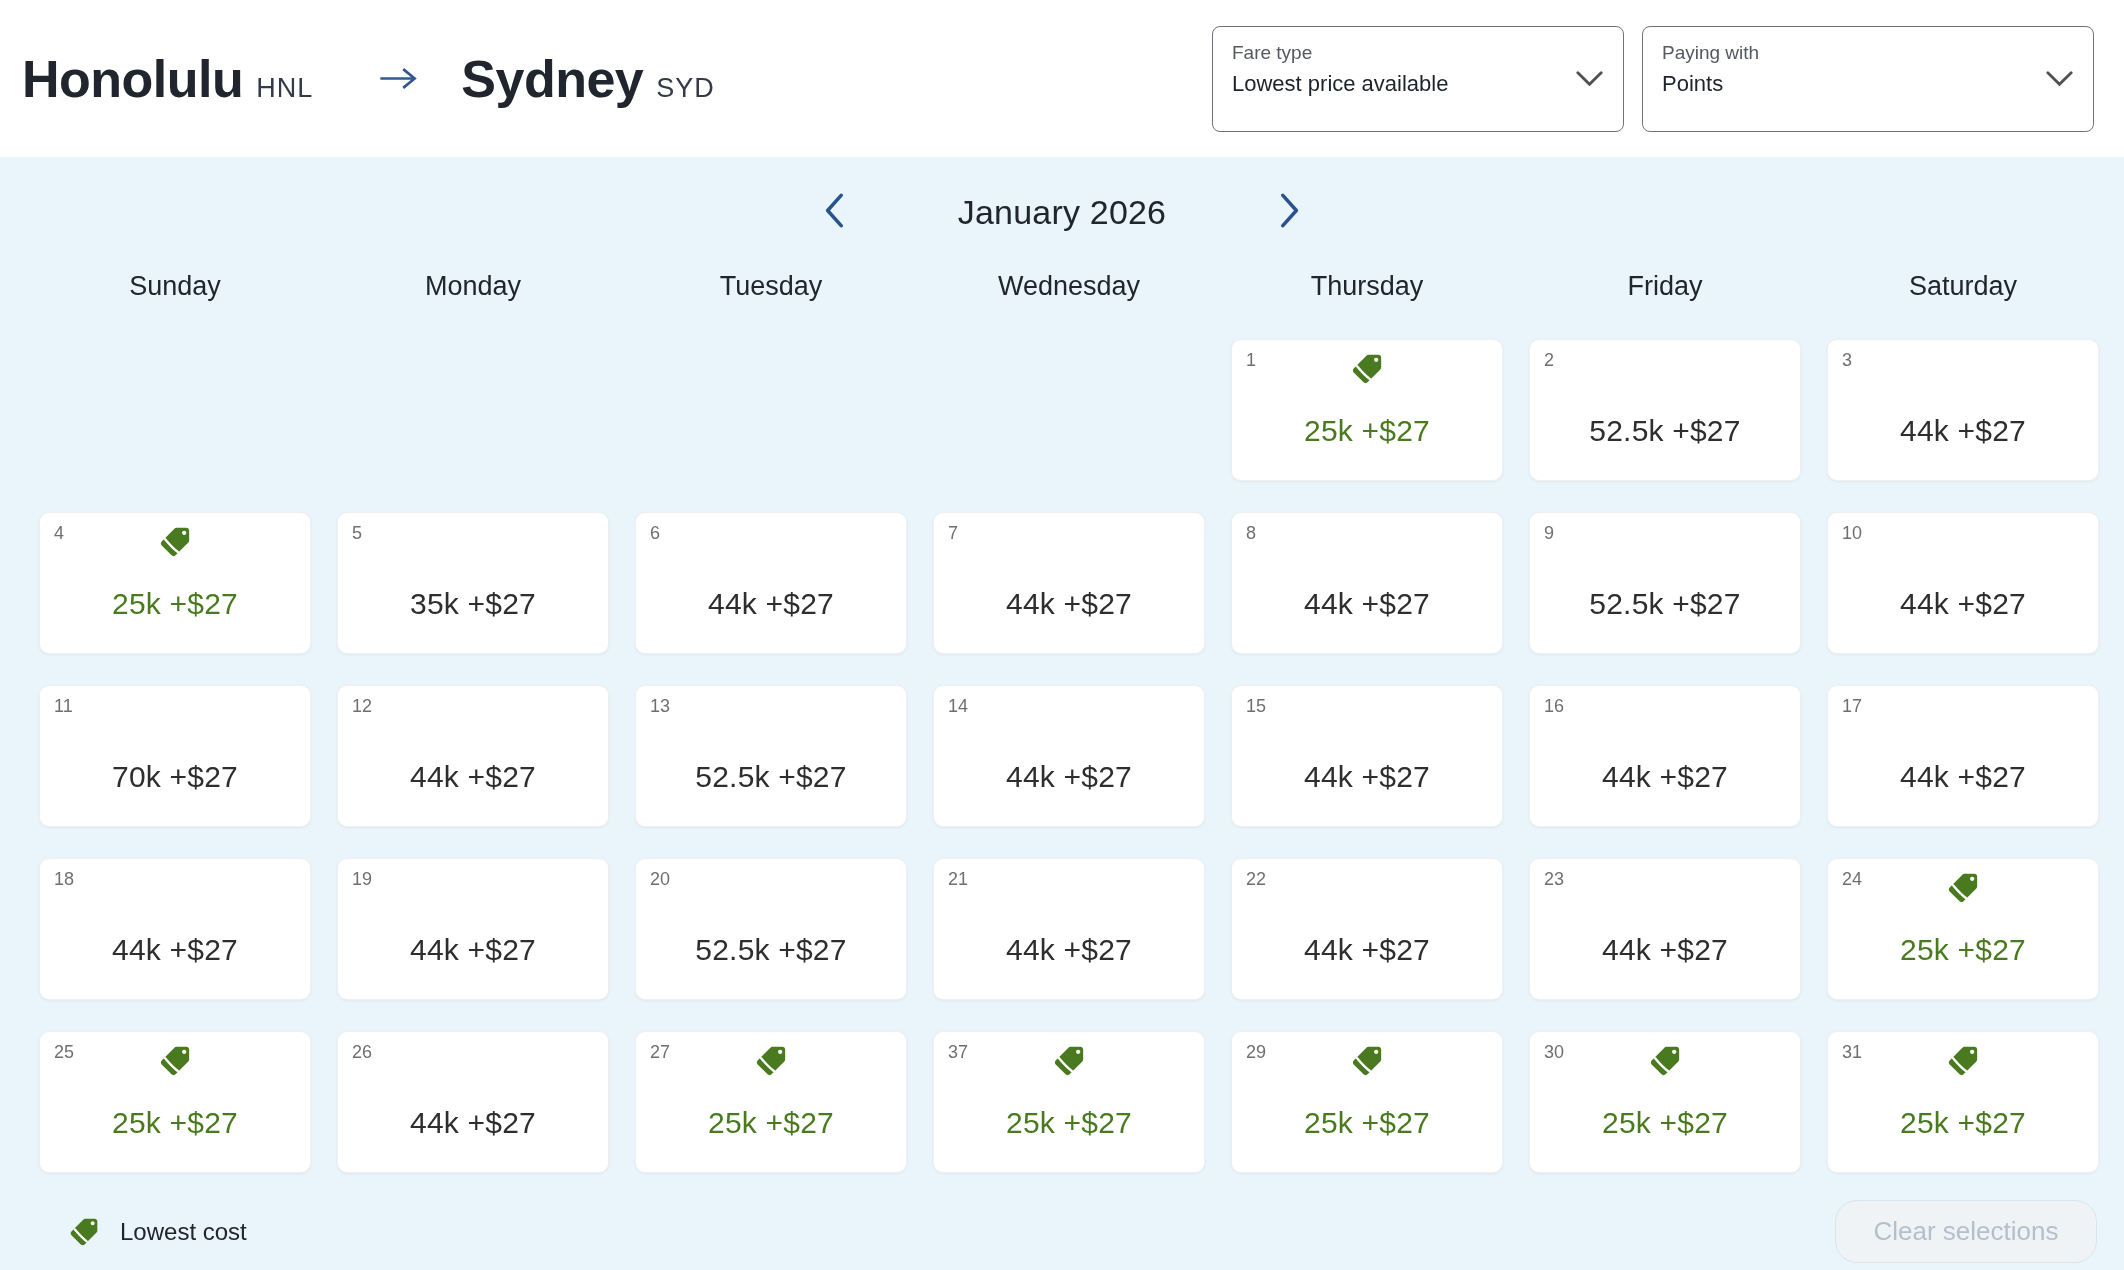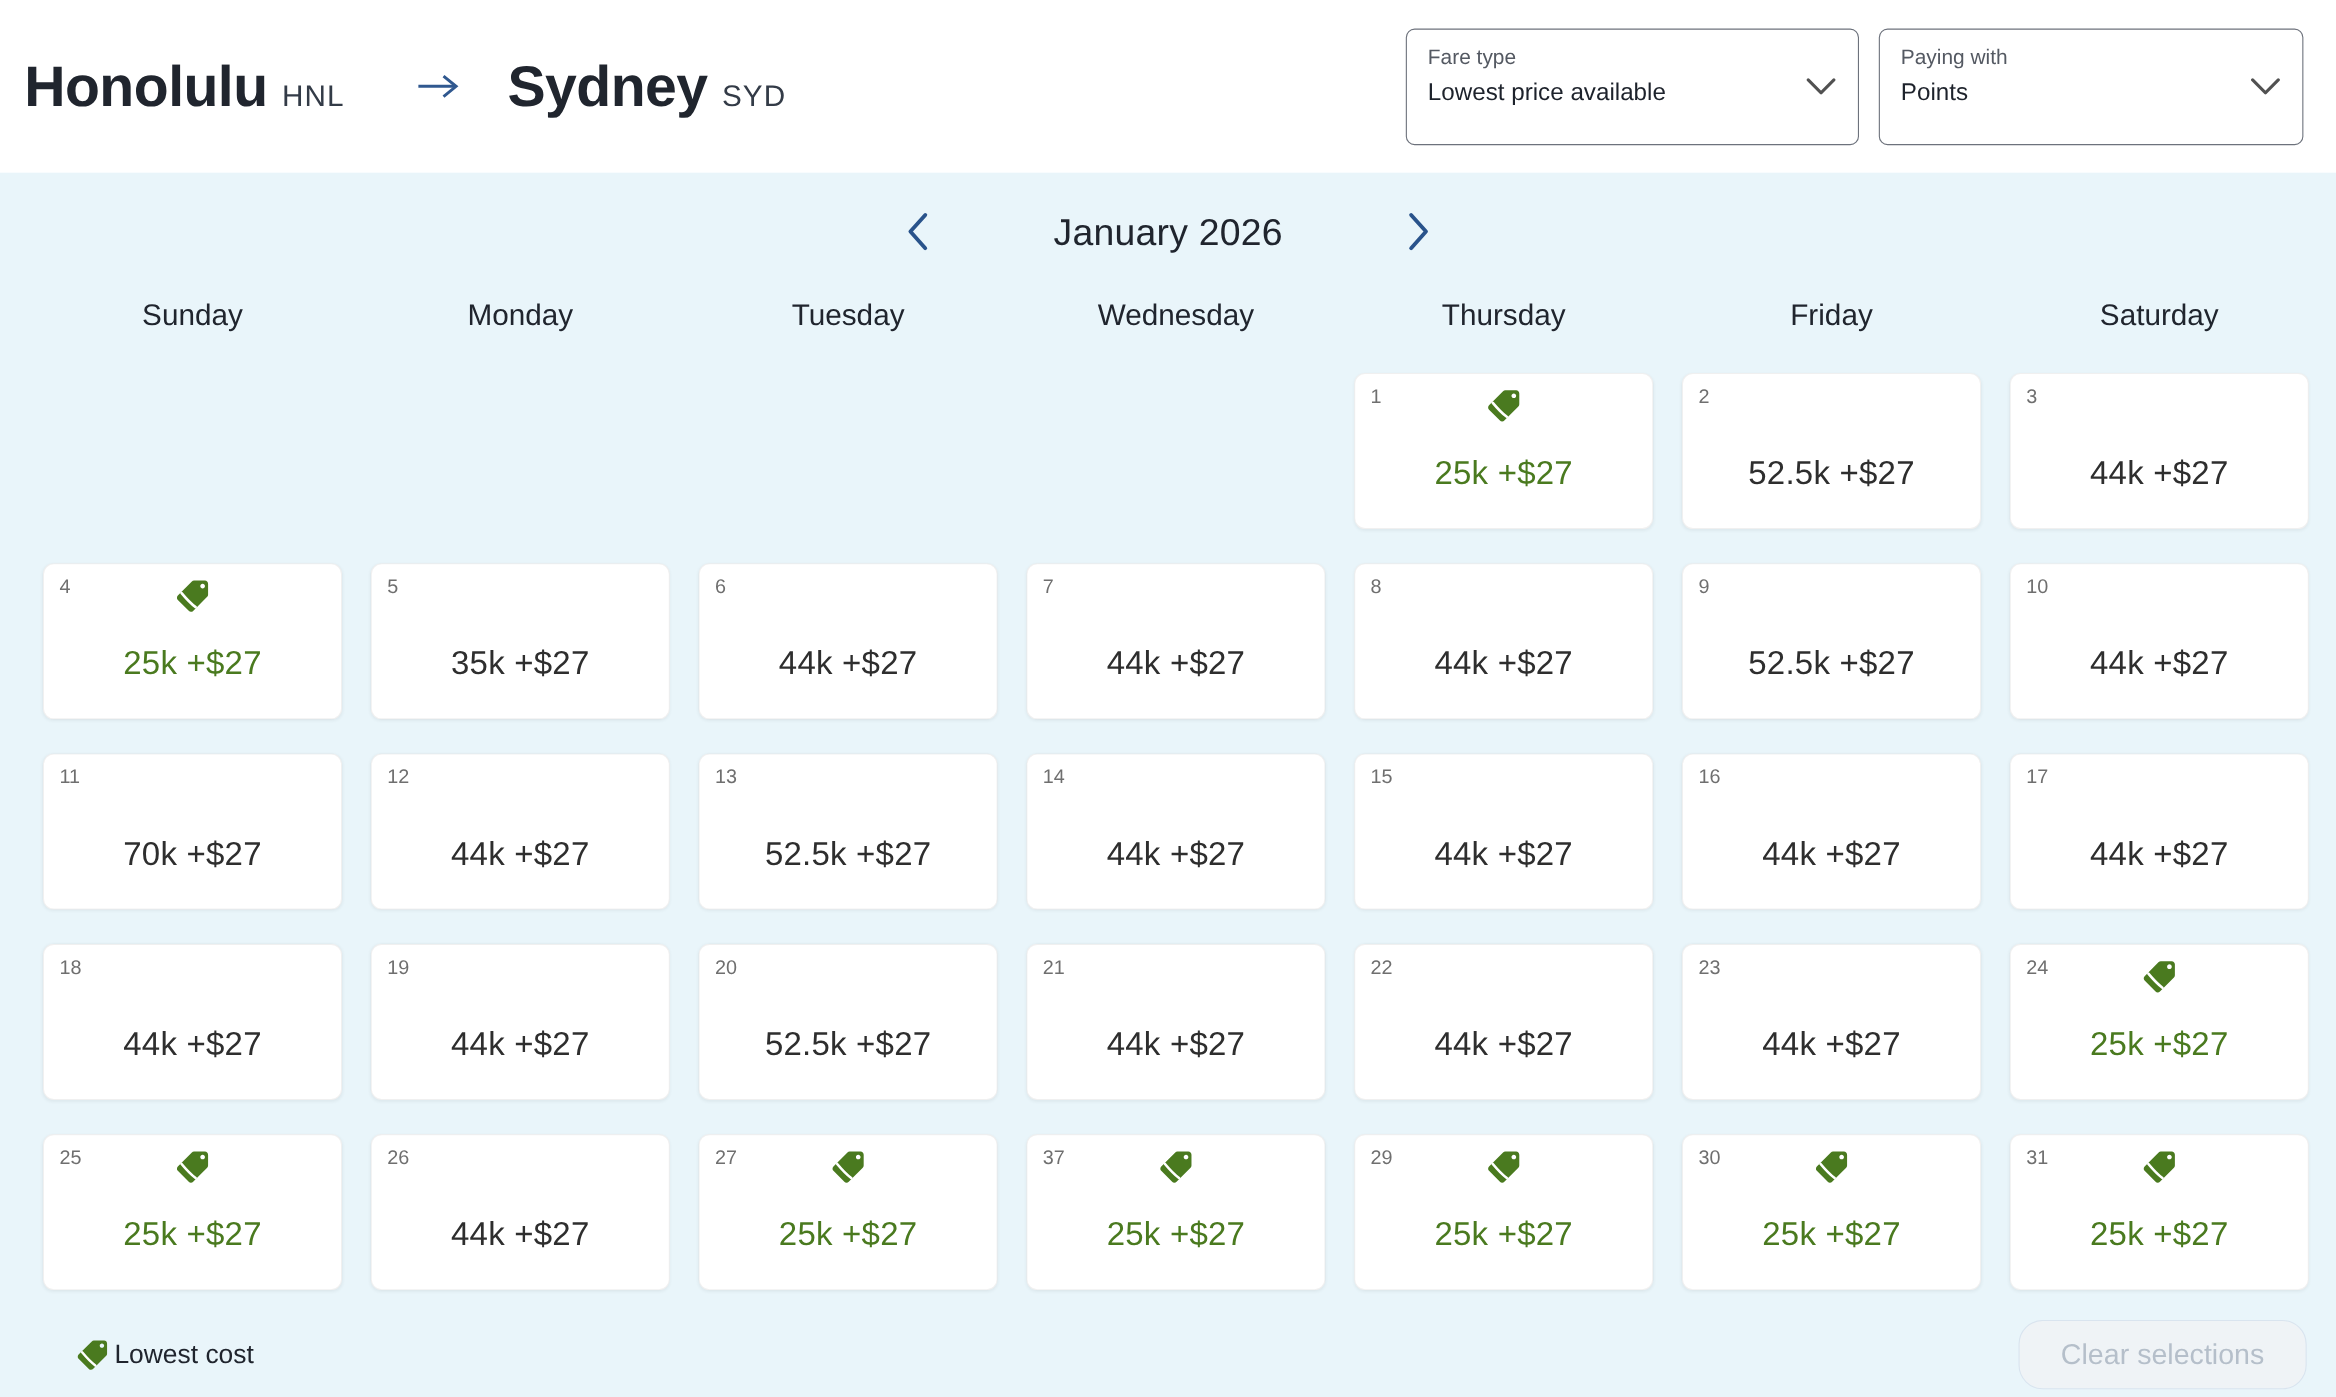--- a/index.html
+++ b/index.html
@@ -16,21 +16,21 @@
   .code { font-size:27px; font-weight:500; color:#333b47; margin-left:13px; letter-spacing:1px; }
   .route-arrow { align-self:center; margin:0 42px 0 64px; display:flex; }
   .dest-city { margin-left:0; }
 
   .selectors { margin-left:auto; display:flex; gap:18px; }
   .select-box {
     position:relative; height:106px; border:1px solid #6d727c; border-radius:8px;
     background:#fff; padding:15px 60px 0 19px; cursor:pointer;
   }
   .select-box.fare { width:412px; }
-  .select-box.pay  { width:386px; }
+  .select-box.pay  { width:452px; }
   .select-label { display:block; font-size:19px; color:#545962; }
   .select-value { display:block; font-size:22px; color:#1d222b; margin-top:7px; }
   .select-chevron { position:absolute; right:20px; top:44px; }
 
   
   .calendar { height:1113px; background:var(--calendar_bg); padding-top:32px; }
 
   .month-nav { display:flex; align-items:center; justify-content:center; gap:106px; height:46px; }
   .month-title { font-size:34px; font-weight:500; color:var(--heading_text); letter-spacing:0.2px; }
   .nav-btn { background:none; border:none; cursor:pointer; display:flex; align-items:center; padding:4px 8px; }
@@ -57,21 +57,21 @@
   .tag { position:absolute; top:12px; left:50%; transform:translateX(-50%); width:34px; height:34px; }
   .tag svg, .legend-icon svg { display:block; width:100%; height:100%; }
   .tagbody { fill:var(--lowest_green); }
   .tagslash { fill:none; stroke:#ffffff; stroke-width:1.7; stroke-linecap:round; }
 
   
   .cal-footer {
     margin:27px 27px 0 39px;
     display:flex; justify-content:space-between; align-items:center;
   }
-  .legend { display:flex; align-items:center; gap:4px; margin-left:29px;text-align:center; }
+  .legend { display:flex; align-items:center; gap:20px; margin-left:29px;text-align:center; }
   .legend-icon { width:32px; height:32px; }
   .legend-label { font-size:24px; color:var(--heading_text); }
   .clear-btn {
     width:262px; height:63px; border-radius:22px;
     background:#eff3f6; border:1px solid #d9e4ef; color:#b5bfca;
     font-size:26px; font-family:"Liberation Sans", sans-serif; cursor:default;
   }
 </style>
 </head>
 <body>

